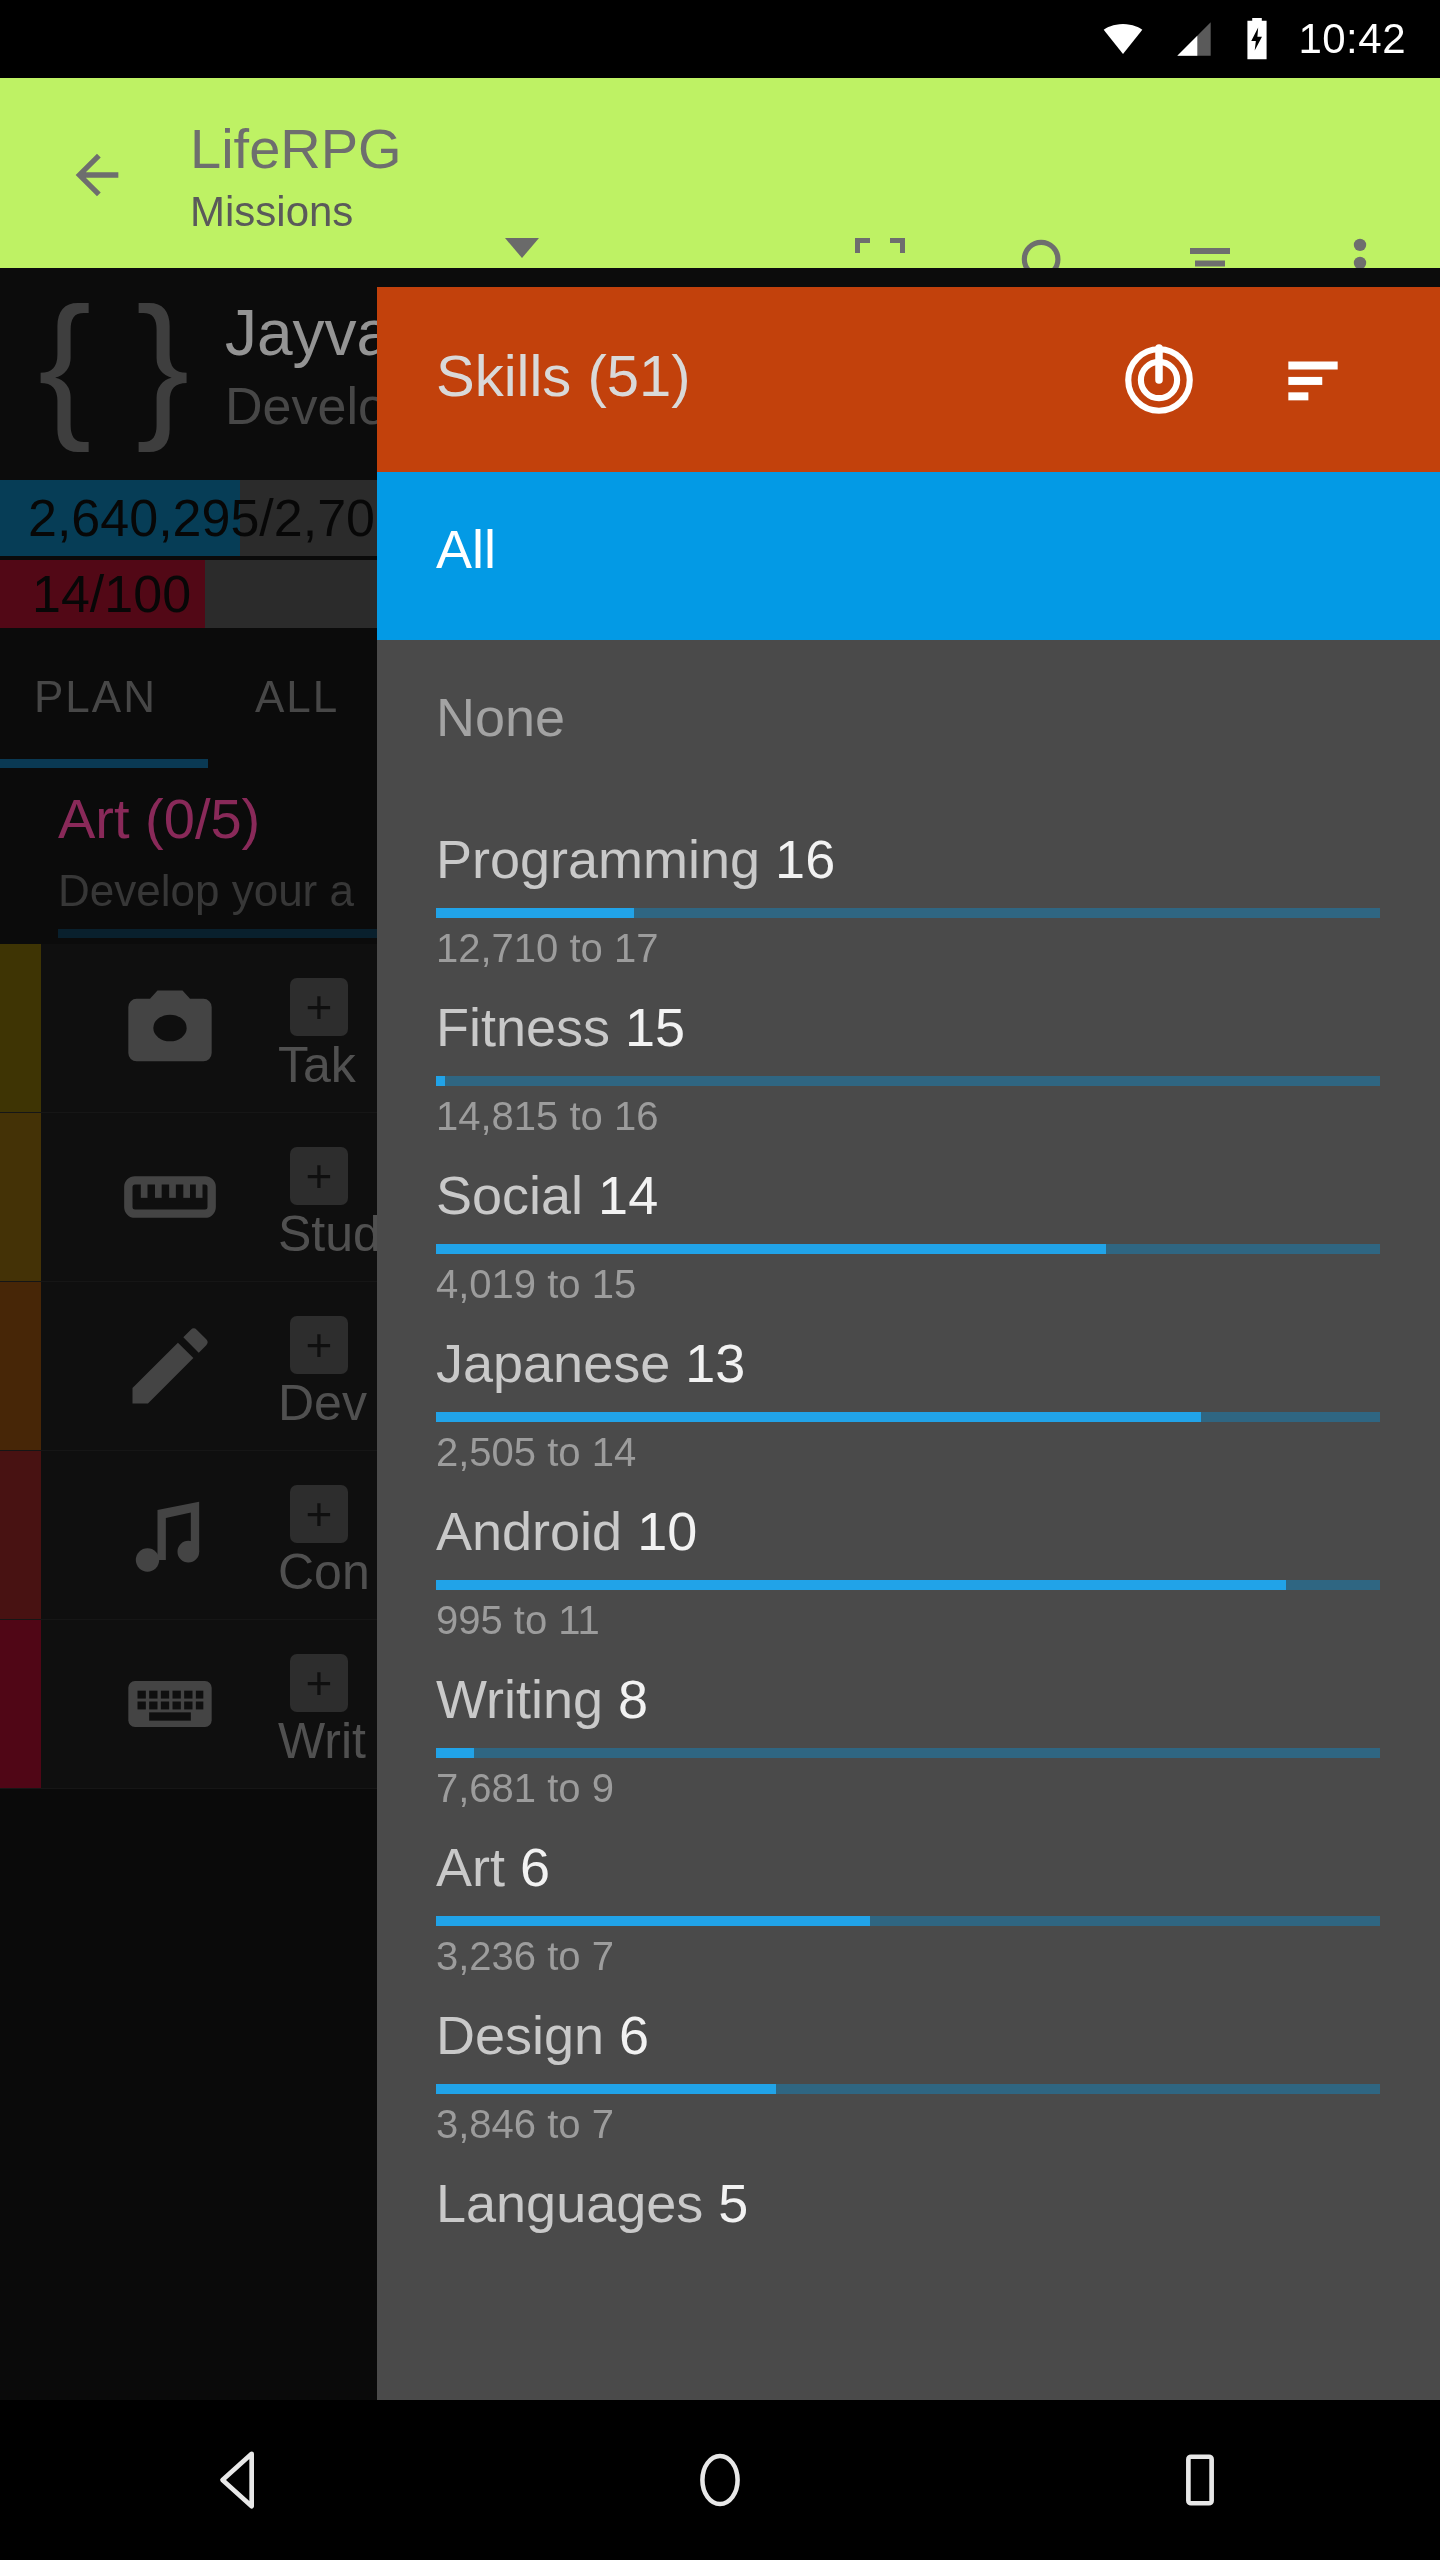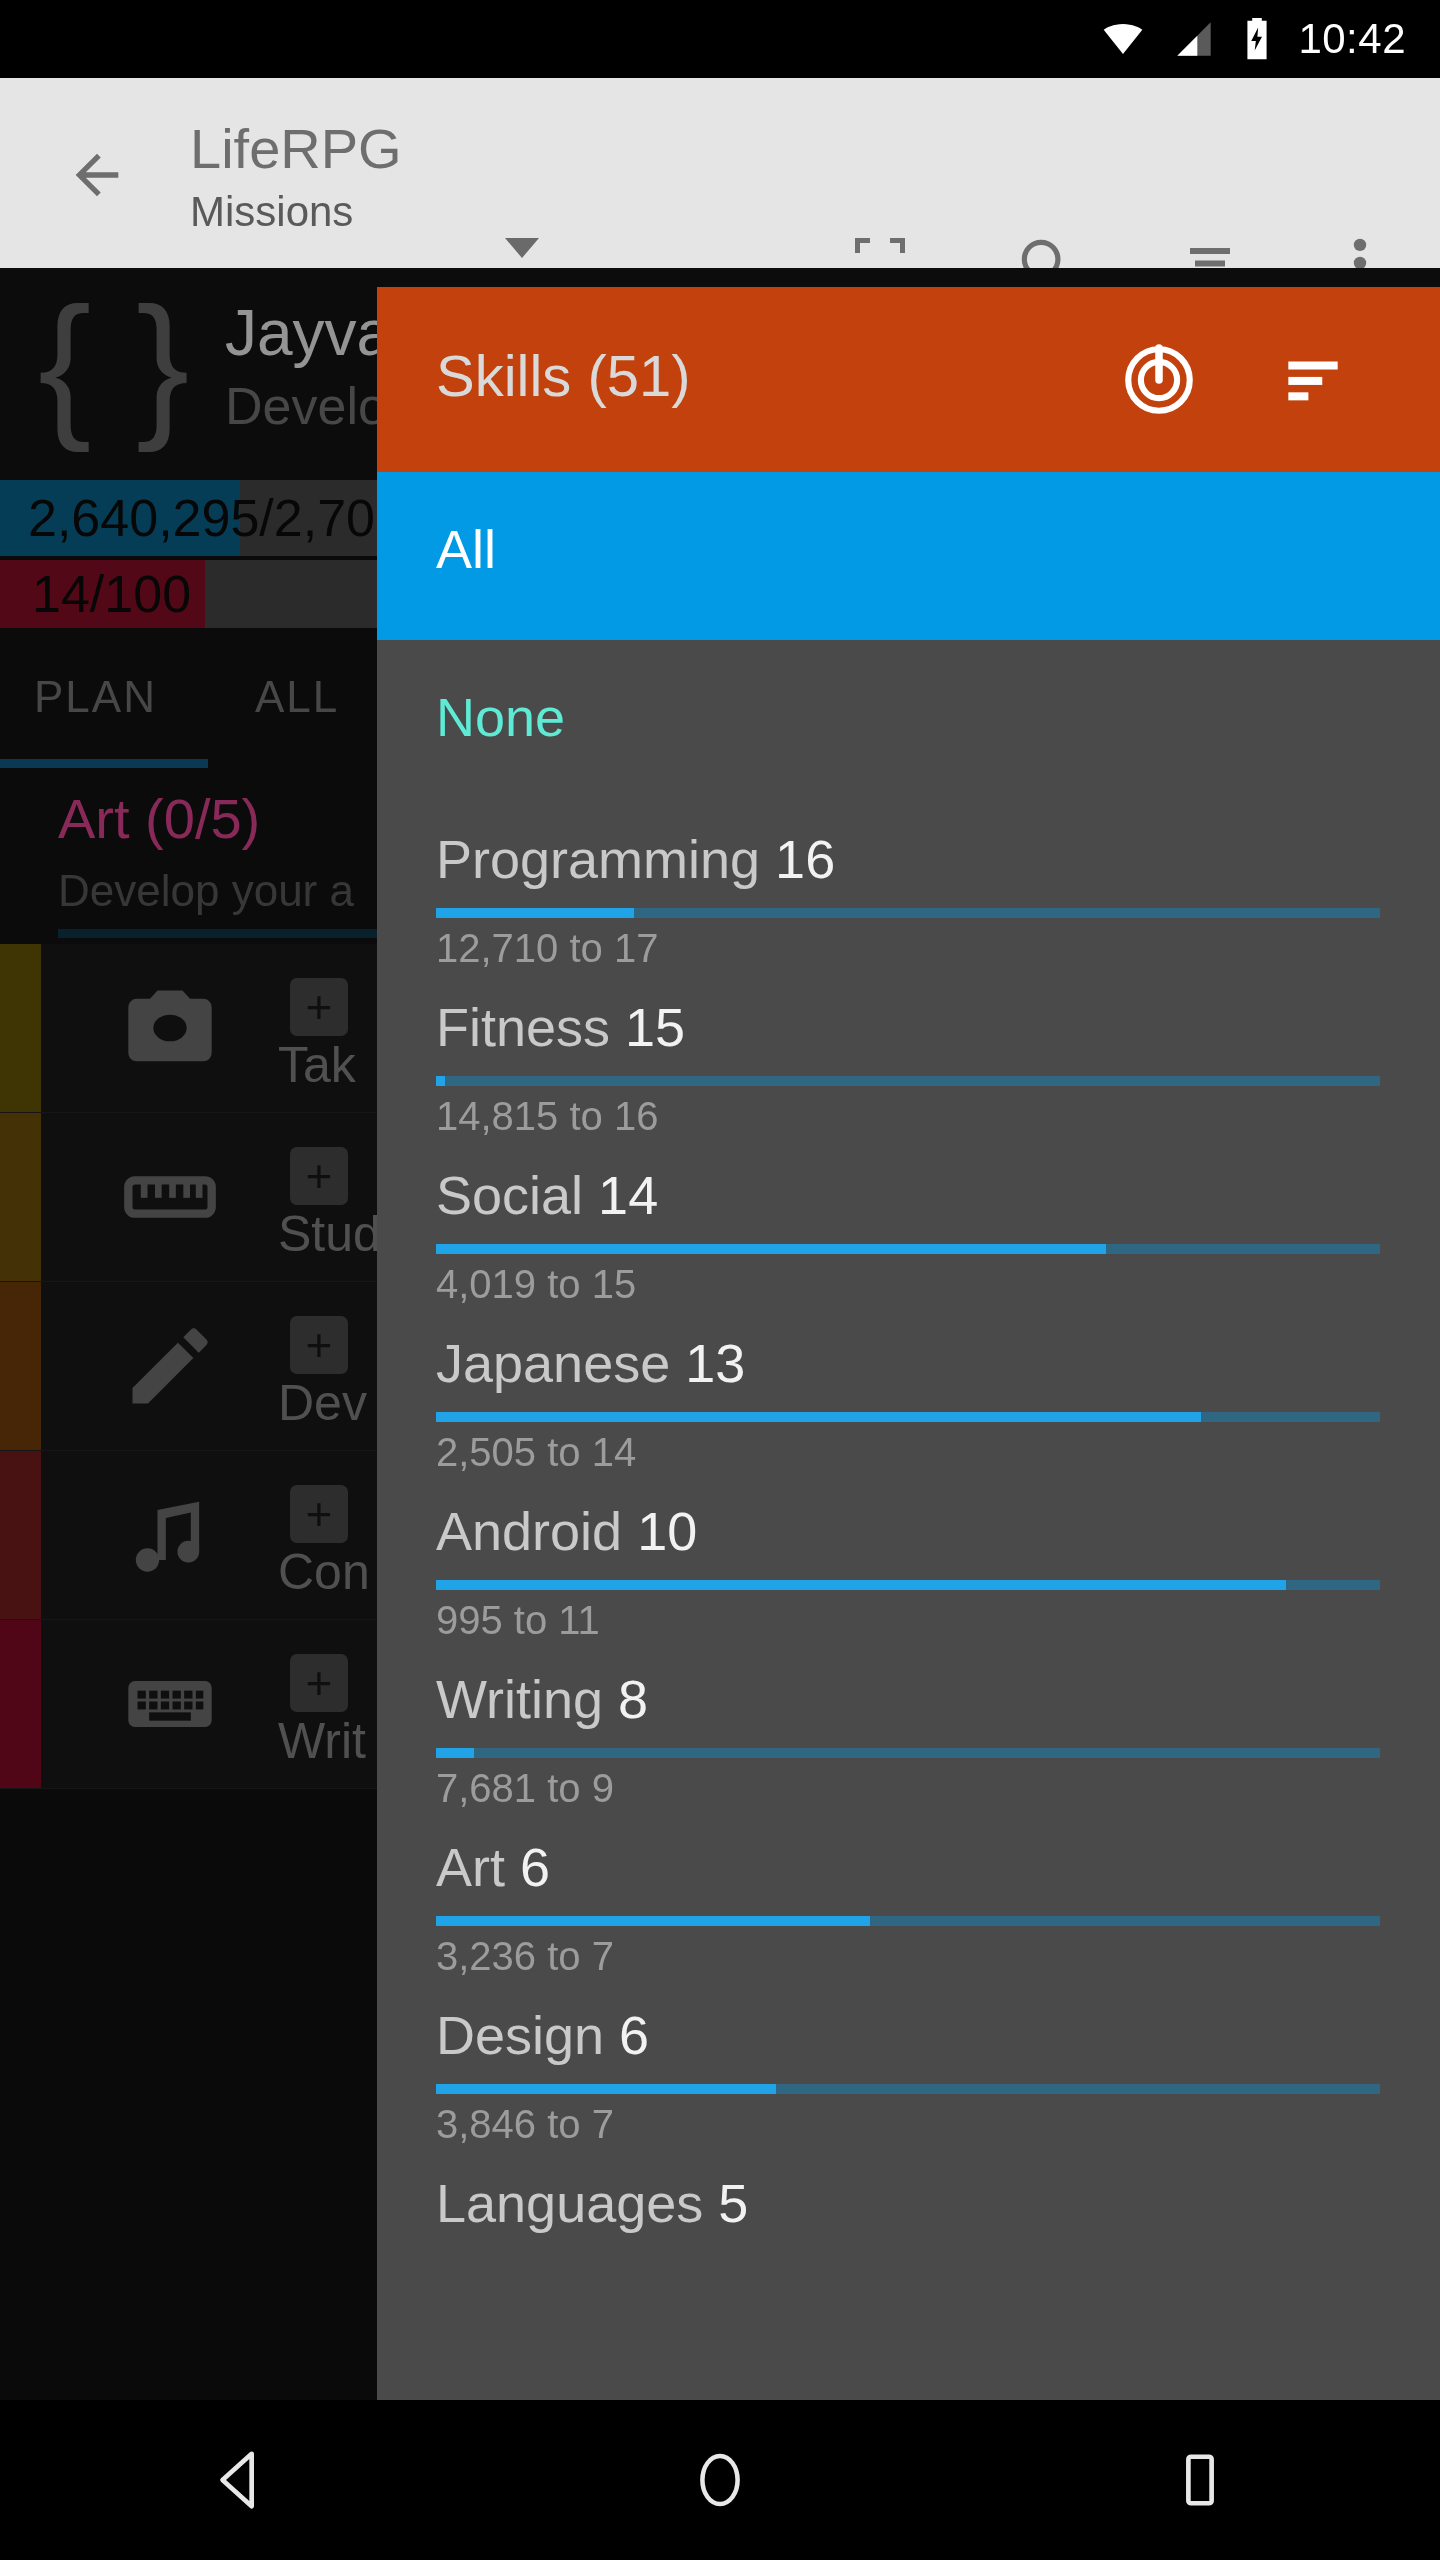--- a/index.html
+++ b/index.html
@@ -5,21 +5,21 @@
   html,body{margin:0;padding:0;background:#000;}
   body{width:1440px;height:2560px;overflow:hidden;font-family:"Liberation Sans",sans-serif;-webkit-font-smoothing:antialiased;}
   #screen{position:relative;width:1440px;height:2560px;background:#121212;overflow:hidden;}
 
   
   .statusbar{position:absolute;left:0;top:0;width:1440px;height:78px;background:#000;display:flex;align-items:center;justify-content:flex-end;padding-right:34px;box-sizing:border-box;}
   .statusbar .sicon{margin-left:26px;display:flex;align-items:center;}
   .clock{color:#fff;font-size:42px;margin-left:26px;letter-spacing:0.5px;}
 
   
-  .appbar{position:absolute;left:0;top:78px;width:1440px;height:190px;background:#e5e5e5;}
+  .appbar{position:absolute;left:0;top:78px;width:1440px;height:190px;background:#bef264;}
   .back-btn{position:absolute;left:58px;top:58px;width:78px;height:78px;display:flex;align-items:center;justify-content:center;}
   .titlewrap{position:absolute;left:190px;top:40px;}
   .app-title{color:#6e6e6e;font-size:56px;line-height:62px;}
   .app-sub{color:#5a5a5a;font-size:42px;line-height:56px;margin-top:4px;}
   .title-caret{position:absolute;left:505px;top:160px;width:0;height:0;border-left:17px solid transparent;border-right:17px solid transparent;border-top:20px solid #6a6a6a;}
   .abicon{position:absolute;top:140px;width:90px;height:90px;display:flex;align-items:center;justify-content:center;}
 
   
   .bgcontent{position:absolute;left:0;top:268px;width:1440px;height:2132px;background:#121212;overflow:hidden;}
   .hero{position:relative;height:212px;background:#161616;}
@@ -54,21 +54,21 @@
   .scrim{position:absolute;left:0;top:268px;width:1440px;height:2132px;background:rgba(0,0,0,0.42);}
 
   
   .drawer{position:absolute;left:377px;top:287px;width:1063px;height:2113px;background:#4a4a4a;overflow:hidden;}
   .dheader{position:relative;height:185px;background:#c2410c;}
   .dtitle{position:absolute;left:59px;top:55px;color:#d9d9d9;font-size:58px;}
   .dicon{position:absolute;top:45px;width:96px;height:96px;display:flex;align-items:center;justify-content:center;}
 
   .drow{position:relative;height:168px;}
   .drow.sel{background:#039ae5;}
-  .drow .rlabel{position:absolute;left:59px;top:46px;color:#5eead4;font-size:54px;white-space:nowrap;}
+  .drow .rlabel{position:absolute;left:59px;top:46px;color:#a3a3a3;font-size:54px;white-space:nowrap;}
   .drow.sel .rlabel{color:#ffffff;}
 
   .skrow{position:relative;height:168px;padding:0;}
   .sk-name{position:absolute;left:59px;top:20px;color:#c9c9c9;font-size:54px;white-space:nowrap;}
   .sk-lvl{color:#f2f2f2;}
   .sk-track{position:absolute;left:59px;top:100px;width:944px;height:10px;background:#2f6682;}
   .sk-fill{position:absolute;left:0;top:0;bottom:0;background:#21a3e8;}
   .sk-sub{position:absolute;left:59px;top:118px;color:#9c9c9c;font-size:40px;white-space:nowrap;}
 
   

